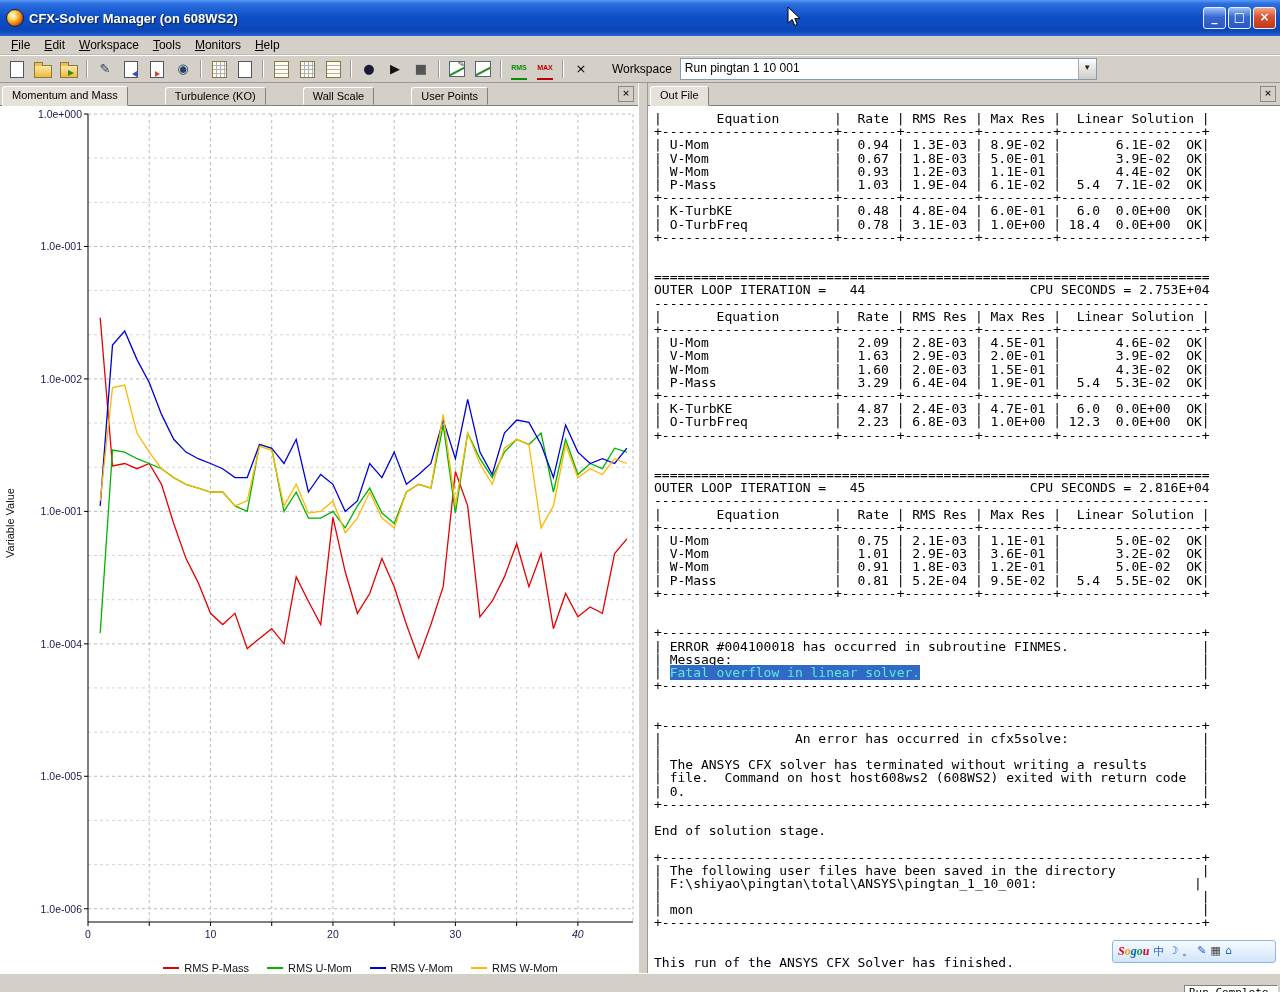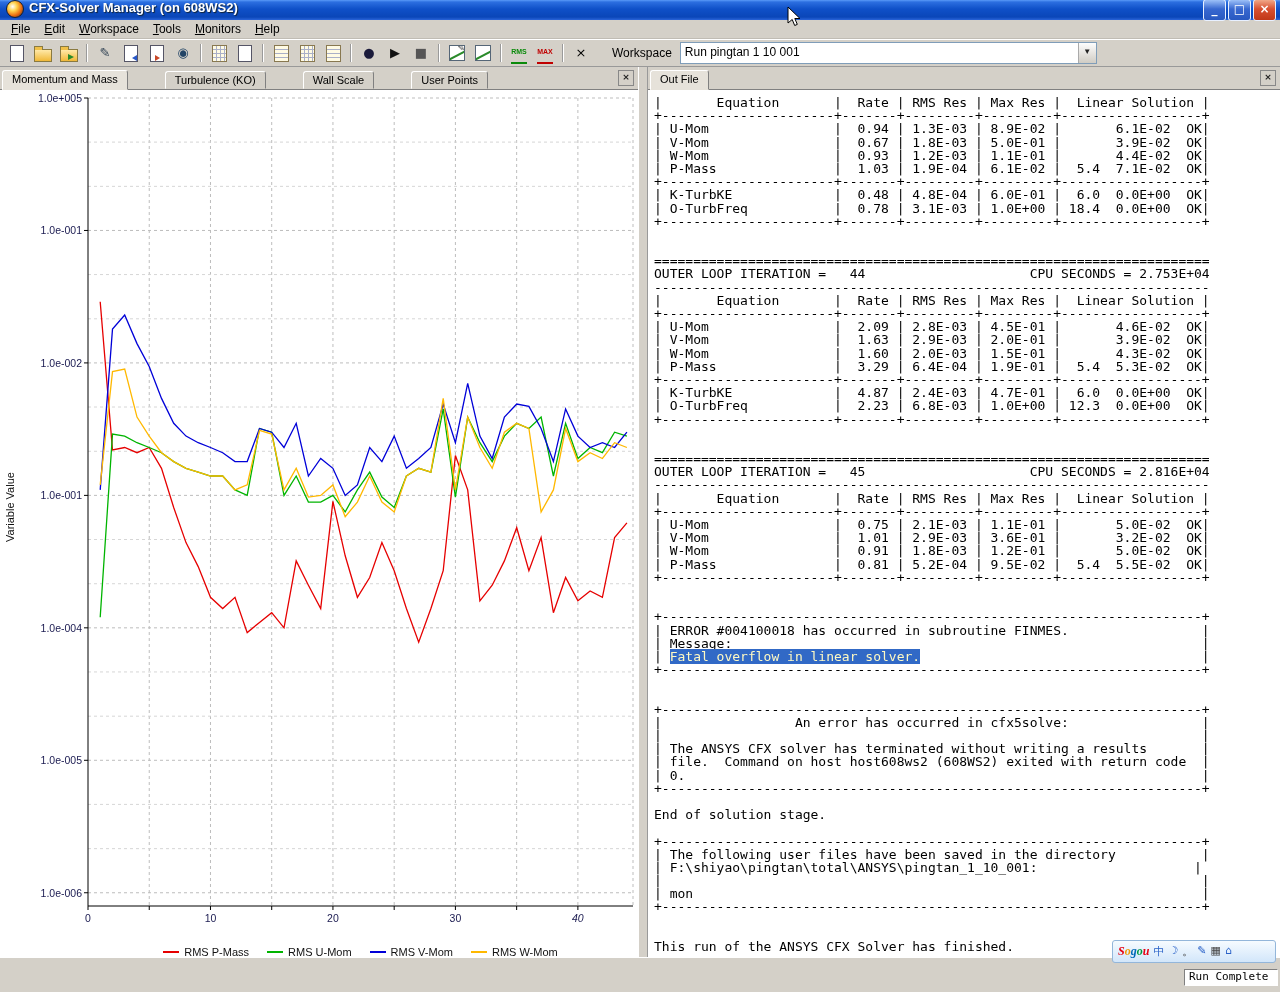--- a/index.html
+++ b/index.html
@@ -1,22 +1,22 @@
 <!DOCTYPE html>
 <html><head>
 <meta charset="utf-8">
 <style>
   html,body{margin:0;padding:0;}
   body{width:1280px;height:992px;overflow:hidden;background:#d4d0c8;
        font-family:"Liberation Sans",sans-serif;position:relative;}
   .win{position:absolute;inset:0;}
 
   
-  .titlebar{height:20px;background:linear-gradient(180deg,#5a9af8 0%,#2c6fe0 10%,#0f50c8 45%,#0a46b8 85%,#2a64d8 100%);
-    display:flex;padding:0 4px;}
+  .titlebar{height:36px;background:linear-gradient(180deg,#5a9af8 0%,#2c6fe0 10%,#0f50c8 45%,#0a46b8 85%,#2a64d8 100%);
+    display:flex;align-items:center;padding:0 4px;}
   .app-icon{width:16px;height:16px;border-radius:50%;margin:0 5px 0 2px;
     background:radial-gradient(circle at 35% 35%,#fff 0%,#ffd24a 30%,#e86a10 62%,#20242a 100%);
     border:1px solid #10203a;}
   .title-text{color:#fff;font:bold 13px "Liberation Sans",sans-serif;text-shadow:1px 1px 1px #123;flex:1;}
   .win-btns{display:flex;align-items:center;}
   .wbtn{width:21px;height:20px;border-radius:3px;border:1px solid #e8f0ff;margin-left:2px;
     background:linear-gradient(#9cc0f8,#3868d0 45%,#2858c0);color:#fff;
     font:bold 12px/18px "DejaVu Sans",sans-serif;text-align:center;}
   .wbtn.close-button{background:linear-gradient(#f0a888,#d85030 45%,#c03818);}
 
@@ -86,21 +86,21 @@
   .ylabel{position:absolute;left:4px;top:452px;transform-origin:left top;transform:rotate(-90deg);
     font:11px "Liberation Sans",sans-serif;color:#111;white-space:nowrap;}
   .legend{position:absolute;left:88px;width:545px;top:856px;display:flex;justify-content:center;gap:18px;align-items:center;}
   .leg-item{display:flex;align-items:center;gap:5px;font:11px "Liberation Sans",sans-serif;color:#111;}
   .leg-swatch{width:16px;height:2px;display:inline-block;}
 
   
   .outfile{flex:1;background:#fff;padding:6px 6px 0;overflow:hidden;
     font:13px/13.2px "DejaVu Sans Mono",monospace;color:#000;}
   .ofl{white-space:pre;height:13.2px;}
-  .hl{background:#3169c6;color:#fef9c3;}
+  .hl{background:#3169c6;color:#5eead4;}
 
   
   .statusbar{height:30px;background:#d4d0c8;border-top:1px solid #fff;position:relative;}
   .status-cell{position:absolute;right:2px;bottom:2px;width:88px;height:15px;background:#fff;
     border:1px solid;border-color:#808080 #fff #fff #808080;
     font:11px/14px "DejaVu Sans Mono",monospace;padding-left:4px;}
 
   
   .sogou{position:absolute;left:1112px;top:940px;width:152px;height:21px;border-radius:3px;
     background:linear-gradient(#f6fbff,#d2e6fa);border:1px solid #93b6da;
@@ -271,21 +271,21 @@
             <line class="axis" x1="428.65168539325845" y1="808" x2="428.65168539325845" y2="812"></line>
             <line class="axis" x1="489.8876404494382" y1="808" x2="489.8876404494382" y2="812"></line>
             <line class="axis" x1="0" y1="0" x2="0" y2="808"></line>
             <line class="axis" x1="0" y1="808" x2="545" y2="808"></line>
             <polyline points="12.2,203.7 24.5,352.0 36.7,349.5 49.0,354.7 61.2,349.5 73.5,370.3 85.7,409.5 98.0,444.6 110.2,468.6 122.5,499.3 134.7,510.5 147.0,499.3 159.2,534.6 171.5,524.4 183.7,514.7 196.0,529.8 208.2,462.9 220.4,487.2 232.7,510.5 244.9,403.4 257.2,457.8 269.4,499.3 281.7,479.5 293.9,444.6 306.2,472.7 318.4,510.5 330.7,544.1 342.9,510.5 355.2,472.7 367.4,357.5 379.7,391.9 391.9,502.8 404.2,487.2 416.4,462.9 428.7,429.7 440.9,472.7 453.1,439.6 465.4,514.7 477.6,479.5 489.9,502.8 502.1,492.9 514.4,499.3 526.6,439.6 538.9,424.9" fill="none" stroke="#e60000" stroke-width="1.3"></polyline>
             <polyline points="12.2,519.3 24.5,336.1 36.7,338.1 49.0,344.7 61.2,349.5 73.5,354.7 85.7,363.6 98.0,370.3 110.2,374.1 122.5,378.0 134.7,378.0 147.0,391.9 159.2,397.4 171.5,330.5 183.7,334.2 196.0,397.4 208.2,378.0 220.4,404.1 232.7,404.1 244.9,397.4 257.2,413.9 269.4,391.9 281.7,374.1 293.9,399.1 306.2,409.5 318.4,378.0 330.7,370.3 342.9,374.1 355.2,310.9 367.4,399.1 379.7,319.1 391.9,344.7 404.2,363.6 416.4,338.1 428.7,325.3 440.9,330.5 453.1,319.1 465.4,378.0 477.6,325.3 489.9,360.5 502.1,349.5 514.4,354.7 526.6,334.2 538.9,338.1" fill="none" stroke="#00b400" stroke-width="1.3"></polyline>
             <polyline points="12.2,391.9 24.5,231.1 36.7,217.0 49.0,245.6 61.2,268.5 73.5,300.4 85.7,325.3 98.0,338.1 110.2,344.7 122.5,349.5 134.7,354.7 147.0,363.6 159.2,363.6 171.5,330.5 183.7,334.2 196.0,349.5 208.2,325.3 220.4,378.0 232.7,360.5 244.9,370.3 257.2,397.4 269.4,386.9 281.7,349.5 293.9,363.6 306.2,338.1 318.4,370.3 330.7,360.5 342.9,349.5 355.2,306.0 367.4,344.7 379.7,285.4 391.9,338.1 404.2,360.5 416.4,319.1 428.7,306.0 440.9,308.4 453.1,330.5 465.4,363.6 477.6,310.9 489.9,338.1 502.1,349.5 514.4,344.7 526.6,349.5 538.9,334.2" fill="none" stroke="#0000d8" stroke-width="1.3"></polyline>
             <polyline points="12.2,386.9 24.5,273.6 36.7,271.0 49.0,319.1 61.2,338.1 73.5,354.7 85.7,363.6 98.0,370.3 110.2,374.1 122.5,378.0 134.7,378.0 147.0,391.9 159.2,386.9 171.5,332.3 183.7,336.1 196.0,391.9 208.2,370.3 220.4,399.1 232.7,397.4 244.9,386.9 257.2,418.7 269.4,404.1 281.7,378.0 293.9,404.1 306.2,413.9 318.4,378.0 330.7,370.3 342.9,374.1 355.2,300.4 367.4,391.9 379.7,319.1 391.9,349.5 404.2,370.3 416.4,334.2 428.7,325.3 440.9,330.5 453.1,413.9 465.4,391.9 477.6,330.5 489.9,363.6 502.1,354.7 514.4,360.5 526.6,344.7 538.9,349.5" fill="none" stroke="#ffb800" stroke-width="1.3"></polyline>
           </svg>
         <div id="yticks">
-            <div class="ytick" style="top: 2px;">1.0e+005</div>
+            <div class="ytick" style="top: 2px;">1.0e+000</div>
             <div class="ytick" style="top: 134.459px;">1.0e-001</div>
             <div class="ytick" style="top: 266.918px;">1.0e-002</div>
             <div class="ytick" style="top: 399.377px;">1.0e-001</div>
             <div class="ytick" style="top: 531.836px;">1.0e-004</div>
             <div class="ytick" style="top: 664.295px;">1.0e-005</div>
             <div class="ytick" style="top: 796.754px;">1.0e-006</div>
           </div>
         <div id="xticks">
             <div class="xtick" style="left: 68px;">0</div>
             <div class="xtick" style="left: 190.472px;">10</div>

